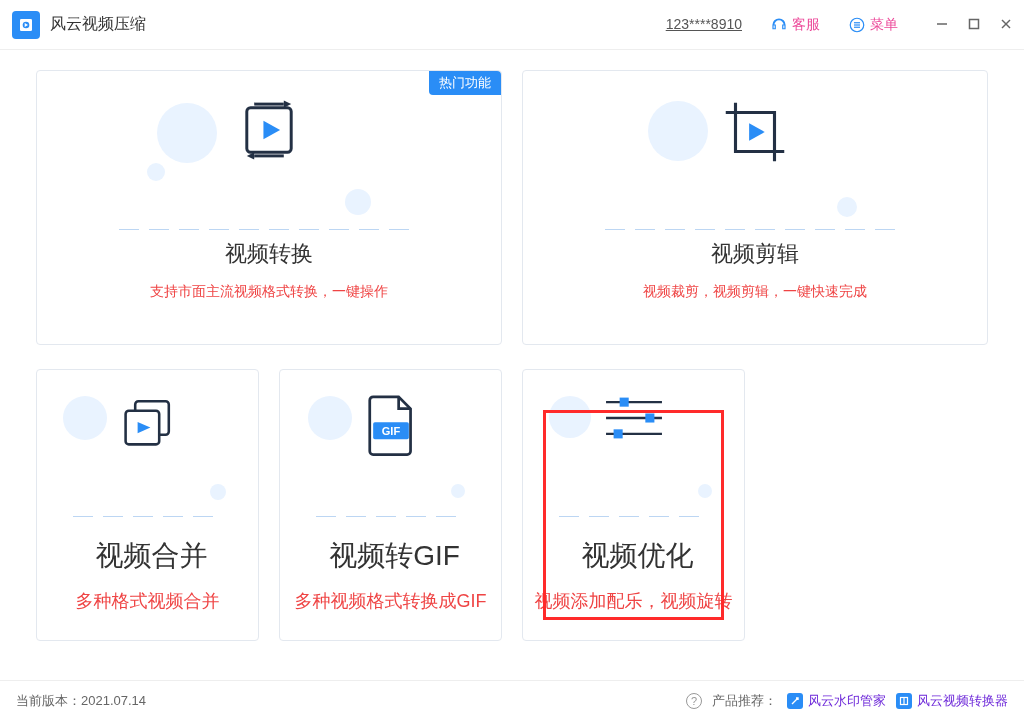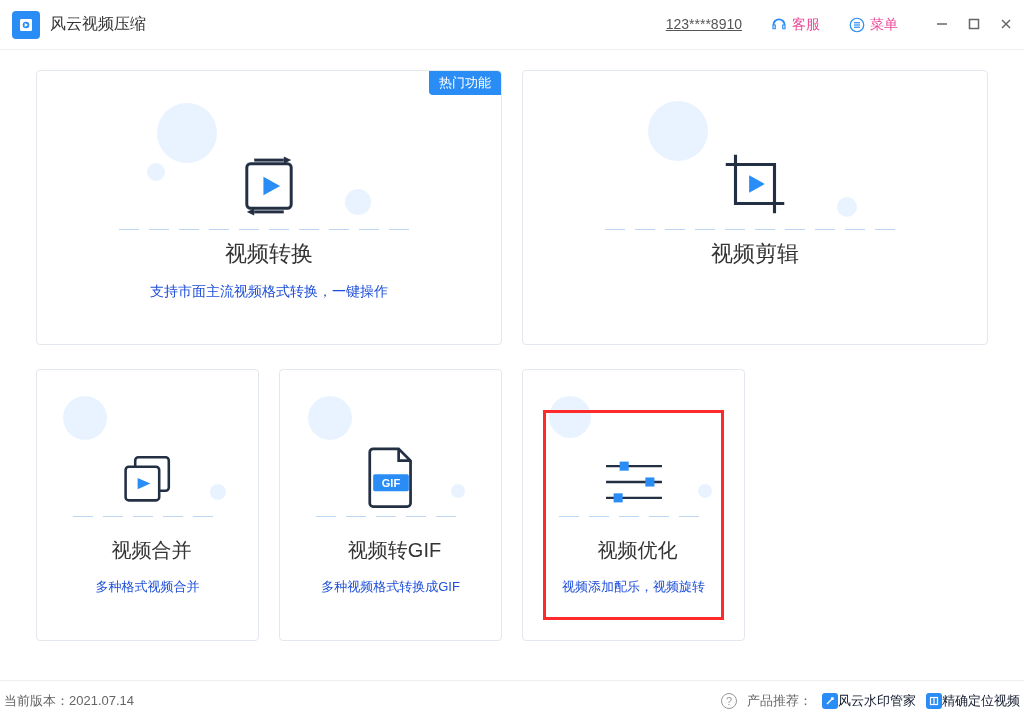--- a/index.html
+++ b/index.html
@@ -78,61 +78,61 @@
   top: 0; right: 0;
   background: #2a8df6;
   color: #fff;
   font-size: 13px;
   padding: 3px 10px;
   border-radius: 0 4px 0 4px;
 }
 .icon-zone {
   flex: 0 0 auto;
   display: flex;
-  align-items: flex-end;
+  align-items: flex-start;
   justify-content: center;
   position: relative;
 }
 .card.big .icon-zone { height: 130px; width: 100%; }
 .card.small .icon-zone { height: 120px; width: 100%; }
 
 .deco-dots {
   position: absolute;
   border-radius: 50%;
   background: #e9f3ff;
 }
 .divider {
   height: 1px;
   background: repeating-linear-gradient(90deg,#bcd6f3 0 20px,transparent 20px 30px);
 }
 .card.big .divider { width: 300px; margin-top: 6px; }
 .card.small .divider { width: 150px; margin-top: 6px; }
 
 .card-title { font-size: 22px; color: #333; margin-top: 9px; font-weight: 500; }
-.card.small .card-title { font-size: 20px; margin-top: 20px; margin-left: 8px; }
-.card-desc { font-size: 14px; color: #1d4ed8; margin-top: 14px; }
-.card.small .card-desc { font-size: 13px; margin-top: 14px; text-align:center; padding: 0 8px;}
+.card.small .card-title { font-size: 28px; margin-top: 20px; margin-left: 8px; }
+.card-desc { font-size: 14px; color: #ef4444; margin-top: 14px; }
+.card.small .card-desc { font-size: 18px; margin-top: 14px; text-align:center; padding: 0 8px;}
 
 .highlight-box {
   position: absolute;
   border: 3px solid #ff2a2a;
   pointer-events: none;
 }
 
 .footer {
   height: 40px;
   border-top: 1px solid #eee;
   display: flex;
   align-items: center;
-  padding: 0 4px;
+  padding: 0 16px;
   font-size: 13px;
   color: #666;
 }
 .footer-right { margin-left: auto; display: flex; align-items: center; gap: 10px; }
-.rec-item { display: flex; align-items: center; color: #0f172a; cursor:pointer; }
+.rec-item { display: flex; align-items: center; gap: 5px; color: #6d28d9; cursor:pointer; }
 .rec-ico { width: 16px; height: 16px; background: #2a8df6; border-radius: 3px; display:inline-flex; align-items:center; justify-content:center; }
 .rec-ico svg { width:10px; height:10px; }
 .help-ico { width:16px; height:16px; border:1.5px solid #999; border-radius:50%; display:inline-flex; align-items:center; justify-content:center; font-size:11px; color:#999;}
 svg { display:block; }
 </style>
 </head>
 <body>
 
 <div class="titlebar">
   <div class="app-logo">
@@ -214,20 +214,21 @@
         <span class="deco-dots" style="width:60px;height:60px;left:125px;top:8px;"></span>
         <span class="deco-dots" style="width:20px;height:20px;right:130px;bottom:6px;"></span>
         <svg width="78" height="78" viewBox="0 0 80 80">
           <path d="M20 10 L20 60 L70 60" fill="none" stroke="#233044" stroke-width="3.2"></path>
           <path d="M10 20 L60 20 L60 70" fill="none" stroke="#233044" stroke-width="3.2"></path>
           <polygon points="34,31 50,40 34,49" fill="#2a8df6"></polygon>
         </svg>
       </div>
       <div class="divider"></div>
       <div class="card-title">视频剪辑</div>
+      <div class="card-desc">视频裁剪，视频剪辑，一键快速完成</div>
     </div>
   </div>
 
   <div class="row-bottom" style="position:relative;">
 
     <div class="card small">
       <div class="icon-zone">
         <span class="deco-dots" style="width:44px;height:44px;left:26px;top:6px;"></span>
         <span class="deco-dots" style="width:16px;height:16px;right:32px;bottom:10px;"></span>
         <svg width="64" height="64" viewBox="0 0 80 80">
@@ -295,16 +296,16 @@
       </span>
       <span>风云水印管家</span>
     </span>
     <span class="rec-item">
       <span class="rec-ico">
         <svg viewBox="0 0 10 10">
             <rect x="1.5" y="1.5" width="7" height="7" fill="none" stroke="#fff" stroke-width="1.2"></rect>
             <line x1="5" y1="2" x2="5" y2="8" stroke="#fff" stroke-width="1.2"></line>
           </svg>
       </span>
-      <span>精确定位视频</span>
+      <span>风云视频转换器</span>
     </span>
   </div>
 </div>
 
 </body></html>

